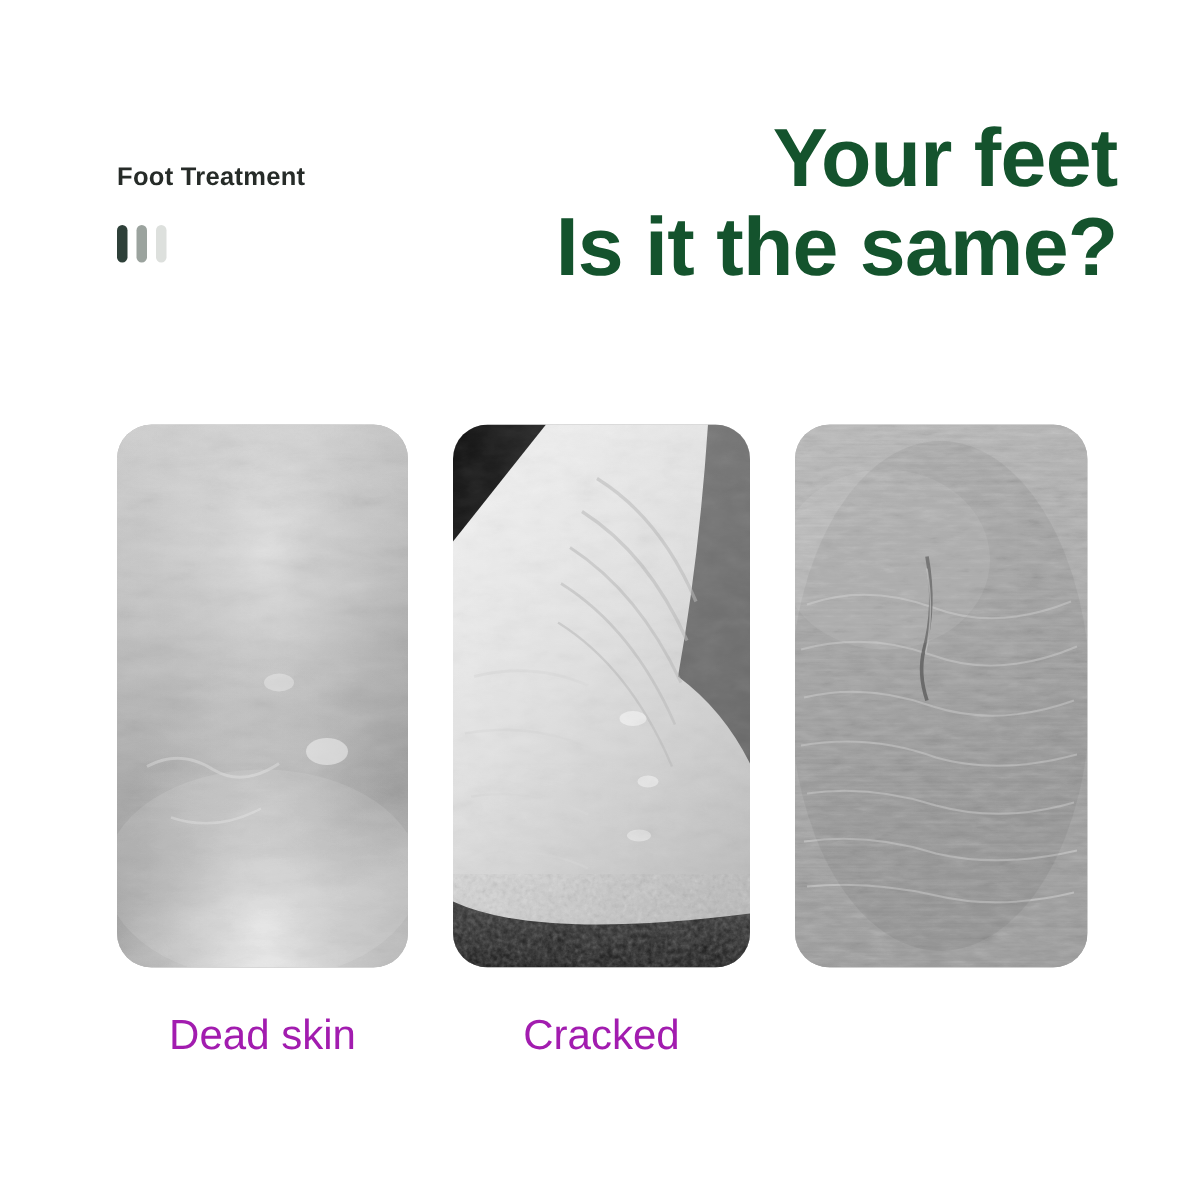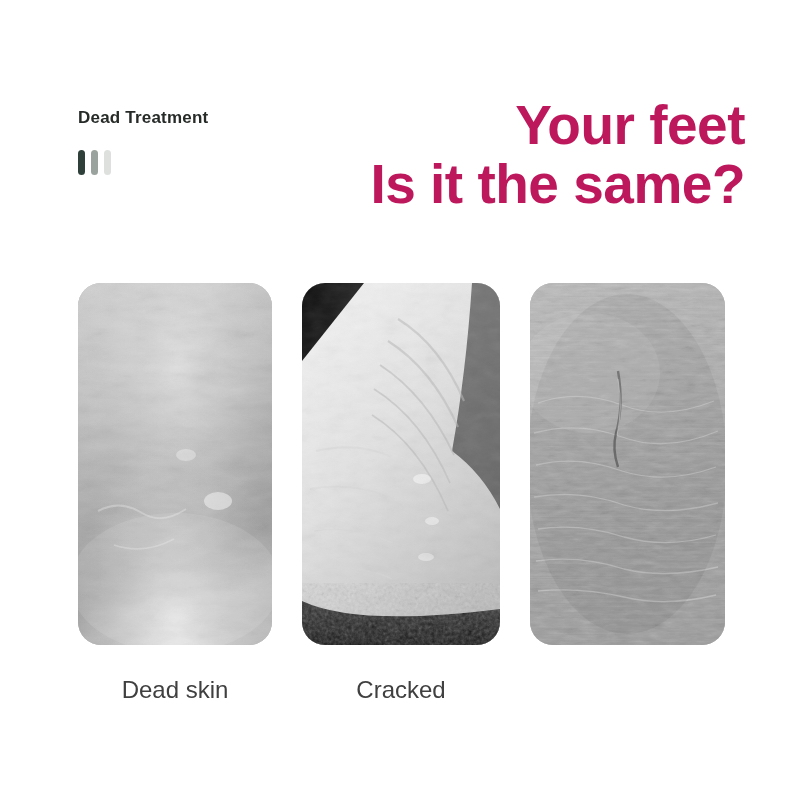--- a/index.html
+++ b/index.html
@@ -90,44 +90,44 @@
     position: absolute;
     left: 78px;
     top: 668px;
     width: 647px;
     height: 44px;
   }
   .caption {
     position: absolute;
     top: 0;
     text-align: center;
-    font-size: 24px;
-    color: #404040;
+    font-size: 28px;
+    color: #a21caf;
     line-height: 44px;
     white-space: nowrap;
   }
   .cap-1 { left: 0px;   width: 194px; }
   .cap-2 { left: 224px; width: 198px; }
   .cap-3 { left: 452px; width: 195px; }
 </style>
 </head>
 <body style="background: rgb(255, 255, 255);">
 
 <div class="poster" style="background: rgb(255, 255, 255);">
 
   <div class="brand-block">
-    <div class="brand-label">Dead Treatment</div>
+    <div class="brand-label">Foot Treatment</div>
     <div class="bar-group">
       <span class="bar" id="bar0" style="background: rgb(46, 64, 57);"></span>
       <span class="bar" id="bar1" style="background: rgb(155, 163, 158);"></span>
       <span class="bar" id="bar2" style="background: rgb(221, 224, 221);"></span>
     </div>
   </div>
 
-  <div class="headline" style="color: #be185d; margin-top: 20px;">
+  <div class="headline" style="color: #14532d;">
     <span class="hl-line">Your feet</span>
     <span class="hl-line">Is it the same?</span>
   </div>
 
   <div class="cards">
 
     <div class="card card-1">
       <div class="photo">
         <svg viewBox="0 0 194 362" preserveAspectRatio="none">
           <defs>

